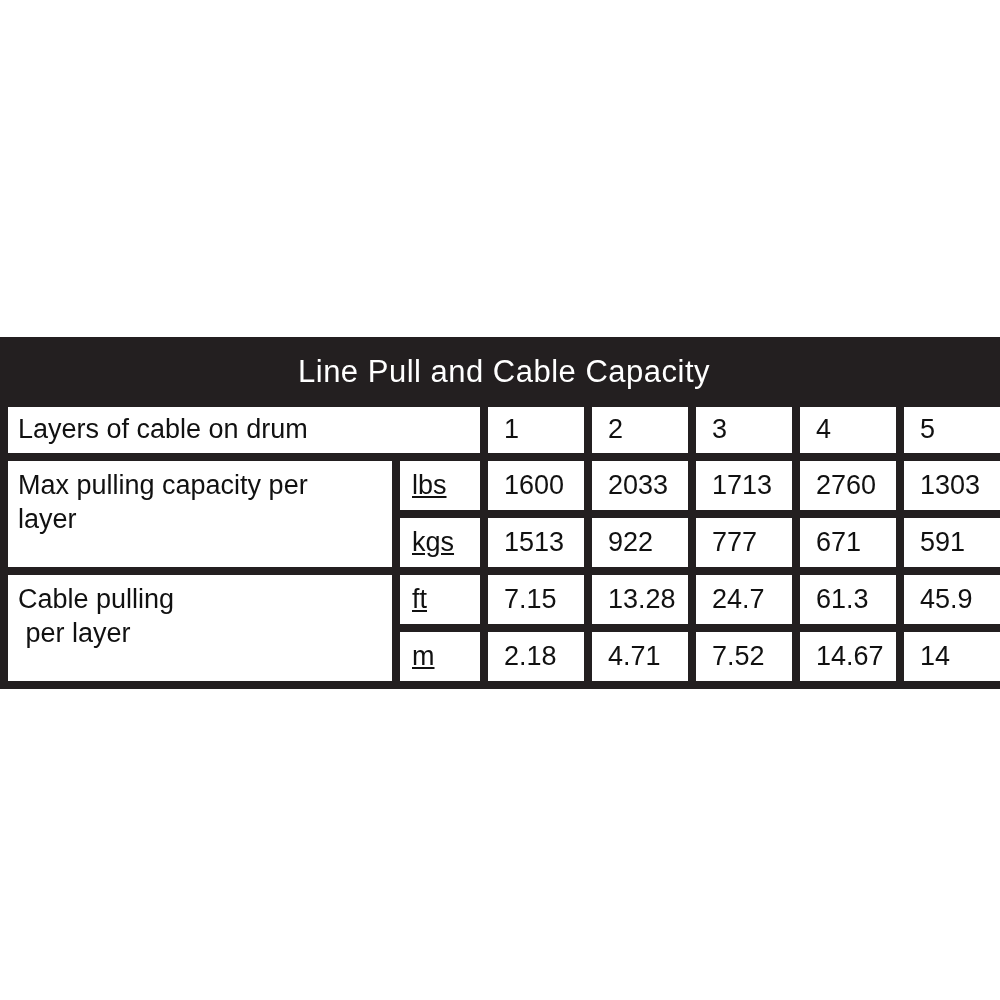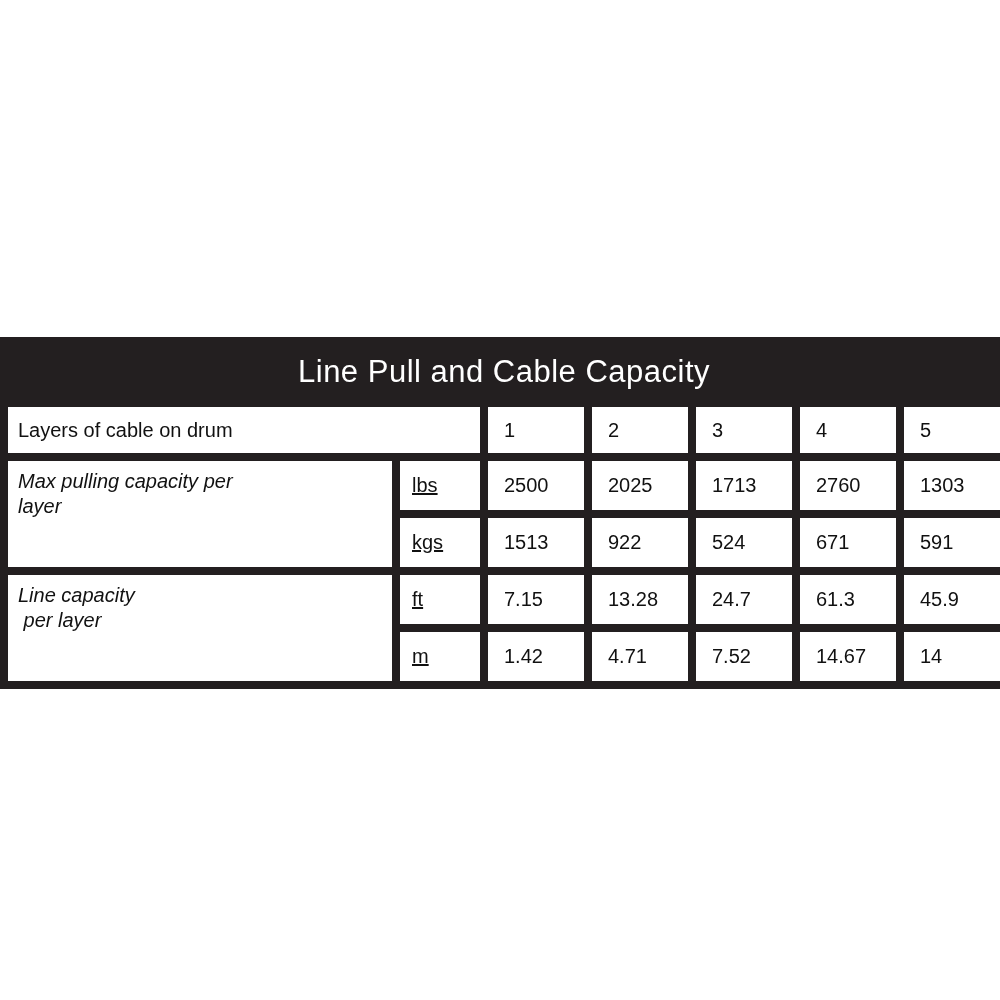--- a/index.html
+++ b/index.html
@@ -21,21 +21,21 @@
     top: 337px;
     left: 0;
     width: 1000px;
     border-collapse: collapse;
     table-layout: fixed;
     background: #231f20;
   }
   .spec-table td {
     border: 8px solid #231f20;
     background: #ffffff;
-    font-size: 20px;
+    font-size: 27px;
     line-height: 1.25;
     padding: 2px 8px 2px 10px;
     vertical-align: middle;
     overflow: hidden;
   }
   td.title-cell {
     background: #231f20;
     color: #ffffff;
     text-align: center;
     font-size: 31px;
@@ -43,21 +43,20 @@
     padding: 2px 0;
     letter-spacing: 0.5px;
   }
   td.row-label {
     white-space: pre-wrap;
   }
   td.group-label {
     vertical-align: top;
     padding-top: 8px;
     white-space: pre-wrap;
-    font-style: italic;
   }
   td.unit-cell {
     padding-left: 12px;
     text-decoration: underline;
   }
   td.value-cell {
     padding-left: 16px;
   }
   tr.first-data-row td { height: 42px; }
   tr.data-row td { height: 45px; }
@@ -87,50 +86,50 @@
         <td class="value-cell">2</td>
         <td class="value-cell">3</td>
         <td class="value-cell">4</td>
         <td class="value-cell">5</td>
       </tr>
 
       <tr class="data-row">
         <td class="group-label" rowspan="2">Max pulling capacity per
 layer</td>
         <td class="unit-cell">lbs</td>
-        <td class="value-cell">2500</td>
-        <td class="value-cell">2025</td>
+        <td class="value-cell">1600</td>
+        <td class="value-cell">2033</td>
         <td class="value-cell">1713</td>
         <td class="value-cell">2760</td>
         <td class="value-cell">1303</td>
       </tr>
 
       <tr class="data-row">
         <td class="unit-cell">kgs</td>
         <td class="value-cell">1513</td>
         <td class="value-cell">922</td>
-        <td class="value-cell">524</td>
+        <td class="value-cell">777</td>
         <td class="value-cell">671</td>
         <td class="value-cell">591</td>
       </tr>
 
       <tr class="data-row">
-        <td class="group-label" rowspan="2">Line capacity
+        <td class="group-label" rowspan="2">Cable pulling
  per layer</td>
         <td class="unit-cell">ft</td>
         <td class="value-cell">7.15</td>
         <td class="value-cell">13.28</td>
         <td class="value-cell">24.7</td>
         <td class="value-cell">61.3</td>
         <td class="value-cell">45.9</td>
       </tr>
 
       <tr class="data-row">
         <td class="unit-cell">m</td>
-        <td class="value-cell">1.42</td>
+        <td class="value-cell">2.18</td>
         <td class="value-cell">4.71</td>
         <td class="value-cell">7.52</td>
         <td class="value-cell">14.67</td>
         <td class="value-cell">14</td>
       </tr>
     </tbody>
   </table>
 </div>
 
 </body></html>

